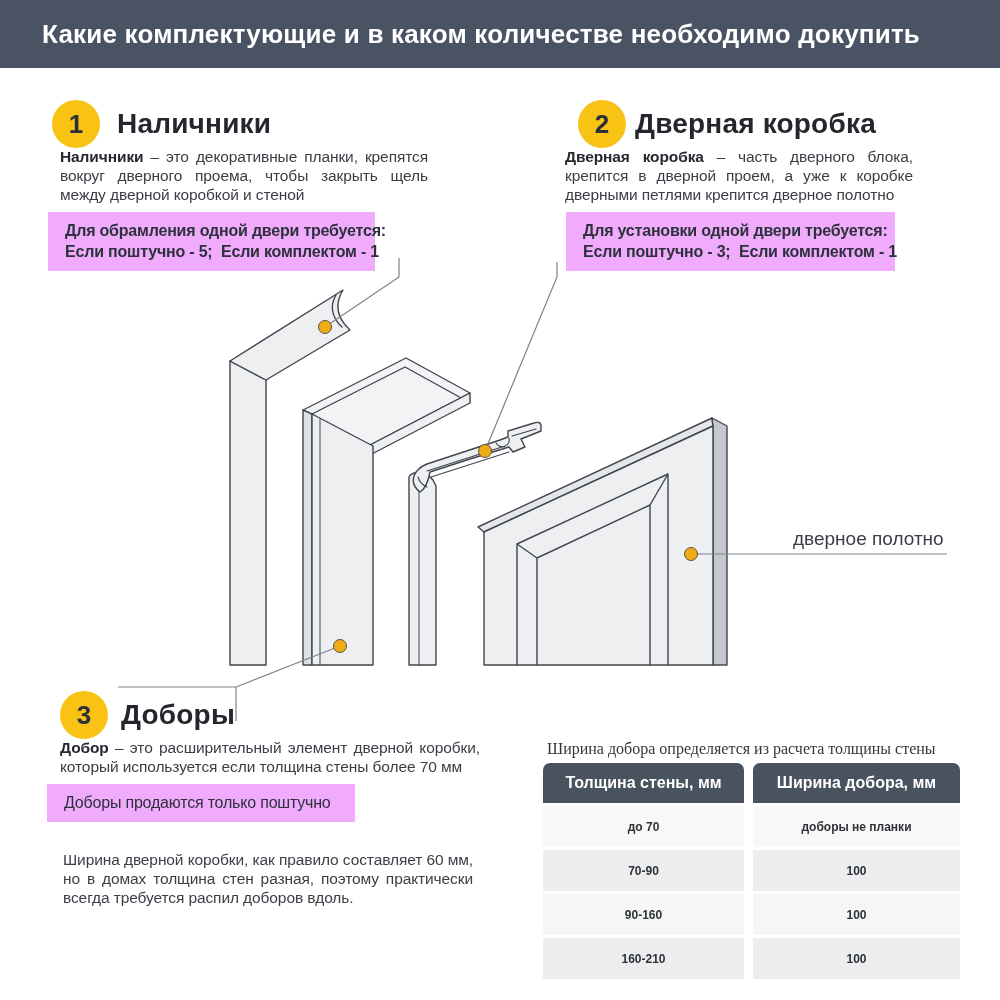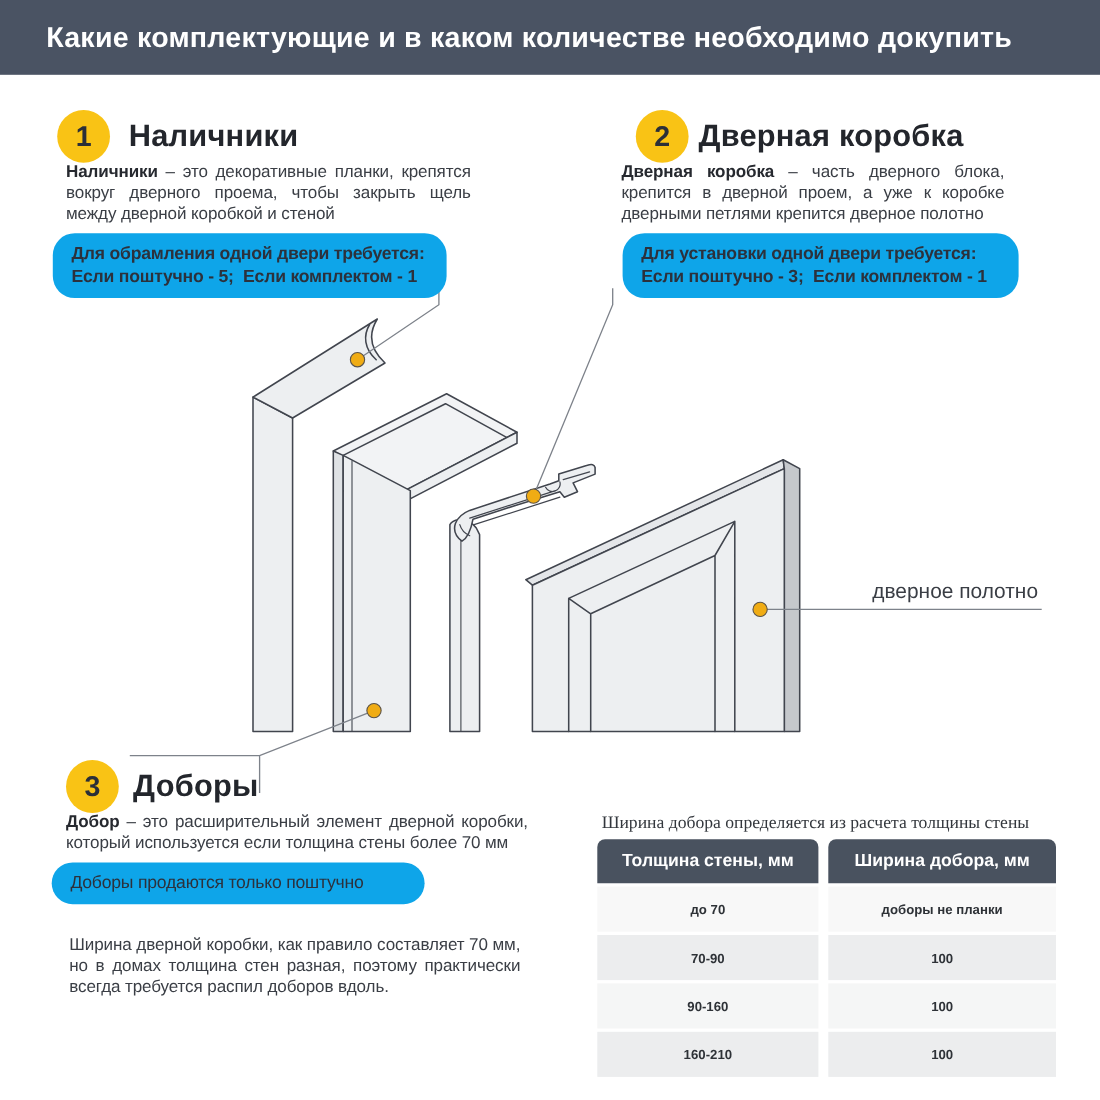--- a/index.html
+++ b/index.html
@@ -18,21 +18,21 @@
   .diagram-svg{left:0;top:0;width:1000px;height:1000px;pointer-events:none;}
 
   
   .badge{width:48px;height:48px;border-radius:50%;background:#F9C315;display:flex;align-items:center;justify-content:center;}
   .badge span{font-size:26px;font-weight:bold;color:#2B2F38;}
   .sec-title{font-size:28px;font-weight:bold;color:#23262C;letter-spacing:.2px;}
 
   .para{font-size:15.5px;line-height:19px;color:#3A3E45;text-align:justify;text-align-last:left;letter-spacing:-.1px;}
   .para b{color:#26292F;}
 
-  .note{background:#0ea5e9;border-radius:20px;padding:8px 32px 9px 17px;color:#2C313C;
+  .note{background:#f0abfc;border-radius:0;padding:8px 1px 9px 17px;color:#2C313C;
         font-size:16px;font-weight:bold;line-height:21px;letter-spacing:-.2px;}
   .note div{white-space:nowrap;}
   .note .reg{font-weight:normal;}
 
   .leaf-label{font-size:19px;color:#3A3E45;white-space:nowrap;}
 
   
   .tbl-caption{font-size:16px;color:#33373D;white-space:nowrap;}
   .tbl{left:543px;top:763px;width:417px;display:grid;grid-template-columns:201px 207px;
        grid-template-rows:40px 41px 41px 41px 41px;column-gap:9px;row-gap:3px;}
@@ -121,21 +121,21 @@
     <span>3</span>
   </div>
   <div class="abs sec-title" style="left:121px;top:699px;">Доборы</div>
   <div class="abs para" style="left:60px;top:738px;width:420px;">
     <b>Добор</b><span> – это расширительный элемент дверной коробки, который используется если толщина стены более 70 мм</span>
   </div>
   <div class="abs note" style="left:47px;top:784px;width:290px;">
     <div class="reg">Доборы продаются только поштучно</div>
   </div>
 
-  <div class="abs para" style="left:63px;top:850px;width:410px;">Ширина дверной коробки, как правило составляет 70 мм, но в домах толщина стен разная, поэтому практически всегда требуется распил доборов вдоль.</div>
+  <div class="abs para" style="left:63px;top:850px;width:410px;">Ширина дверной коробки, как правило составляет 60 мм, но в домах толщина стен разная, поэтому практически всегда требуется распил доборов вдоль.</div>
 
   <div class="abs tbl-caption" style="left:547px;top:740px;font-family:Liberation Serif, serif;">Ширина добора определяется из расчета толщины стены</div>
   <div class="abs tbl">
     <div class="h">Толщина стены, мм</div>
     <div class="h">Ширина добора, мм</div>
     <div class="c r1">до 70</div>
     <div class="c r1">доборы не планки</div>
     <div class="c r2">70-90</div>
     <div class="c r2">100</div>
     <div class="c r3">90-160</div>

